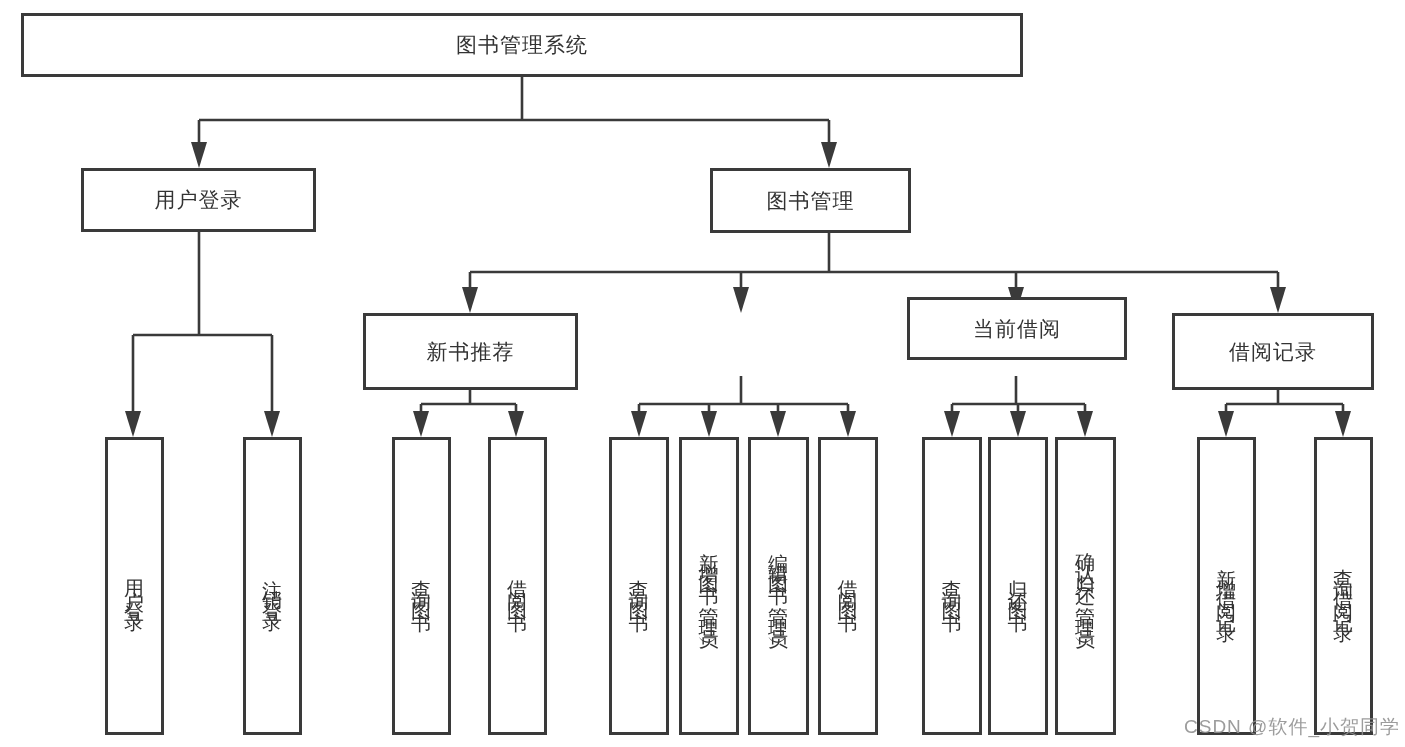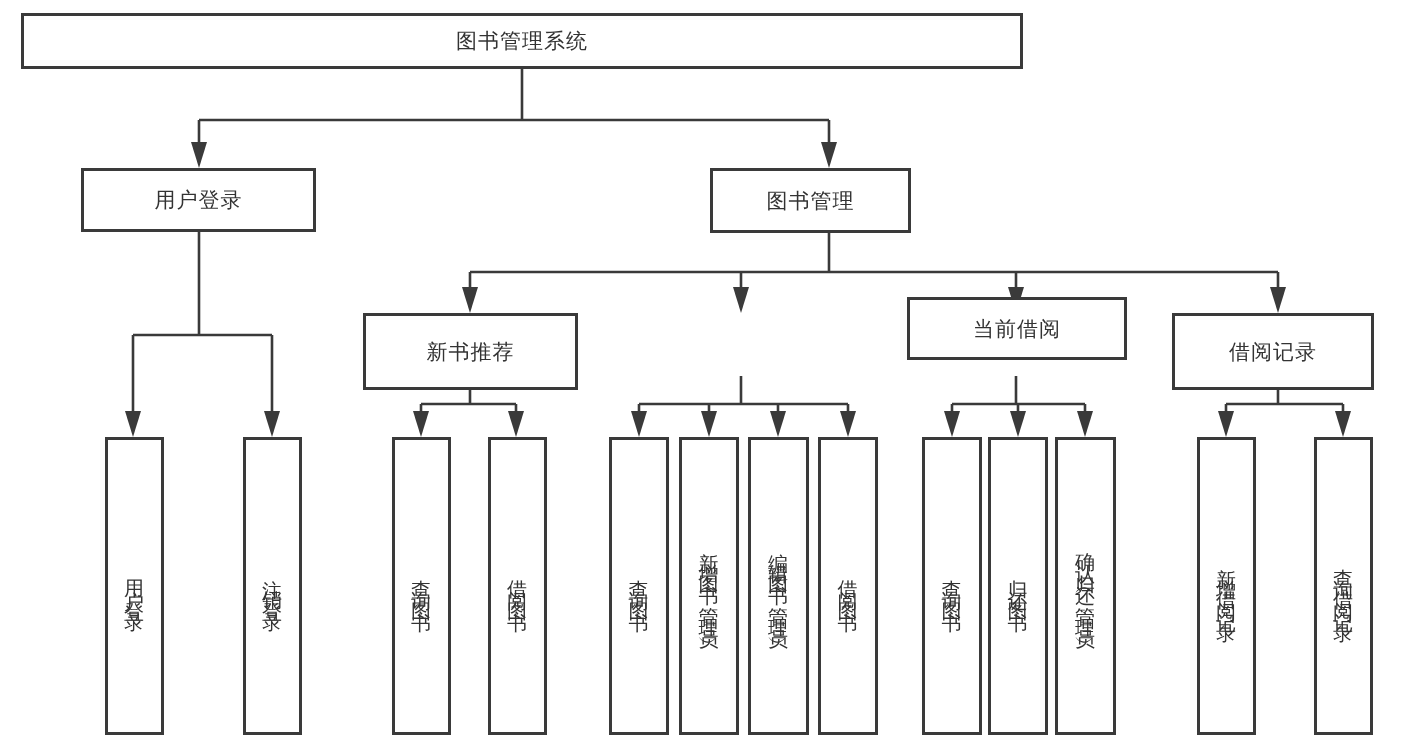--- a/index.html
+++ b/index.html
@@ -81,21 +81,21 @@
       <polygon points="770,411 786,411 778,437"></polygon>
       <polygon points="840,411 856,411 848,437"></polygon>
       <polygon points="944,411 960,411 952,437"></polygon>
       <polygon points="1010,411 1026,411 1018,437"></polygon>
       <polygon points="1077,411 1093,411 1085,437"></polygon>
       <polygon points="1218,411 1234,411 1226,437"></polygon>
       <polygon points="1335,411 1351,411 1343,437"></polygon>
     </g>
   </svg>
 
-  <div class="node" style="left:21px;top:13px;width:1002px;height:56px;">
+  <div class="node" style="left:21px;top:13px;width:1002px;height:64px;">
     <span class="lbl">图书管理系统</span>
   </div>
 
   <div class="node" style="left:81px;top:168px;width:235px;height:64px;">
     <span class="lbl">用户登录</span>
   </div>
   <div class="node" style="left:710px;top:168px;width:201px;height:65px;">
     <span class="lbl">图书管理</span>
   </div>
 
@@ -146,14 +146,15 @@
     <span class="vlbl">确认归还（管理员）</span>
   </div>
 
   <div class="leaf" style="left:1197px;width:59px;">
     <span class="vlbl">新增借阅记录</span>
   </div>
   <div class="leaf" style="left:1314px;width:59px;">
     <span class="vlbl">查询借阅记录</span>
   </div>
 
+  <div id="watermark">CSDN @软件_小贺同学</div>
 
 </div>
 
 </body></html>

